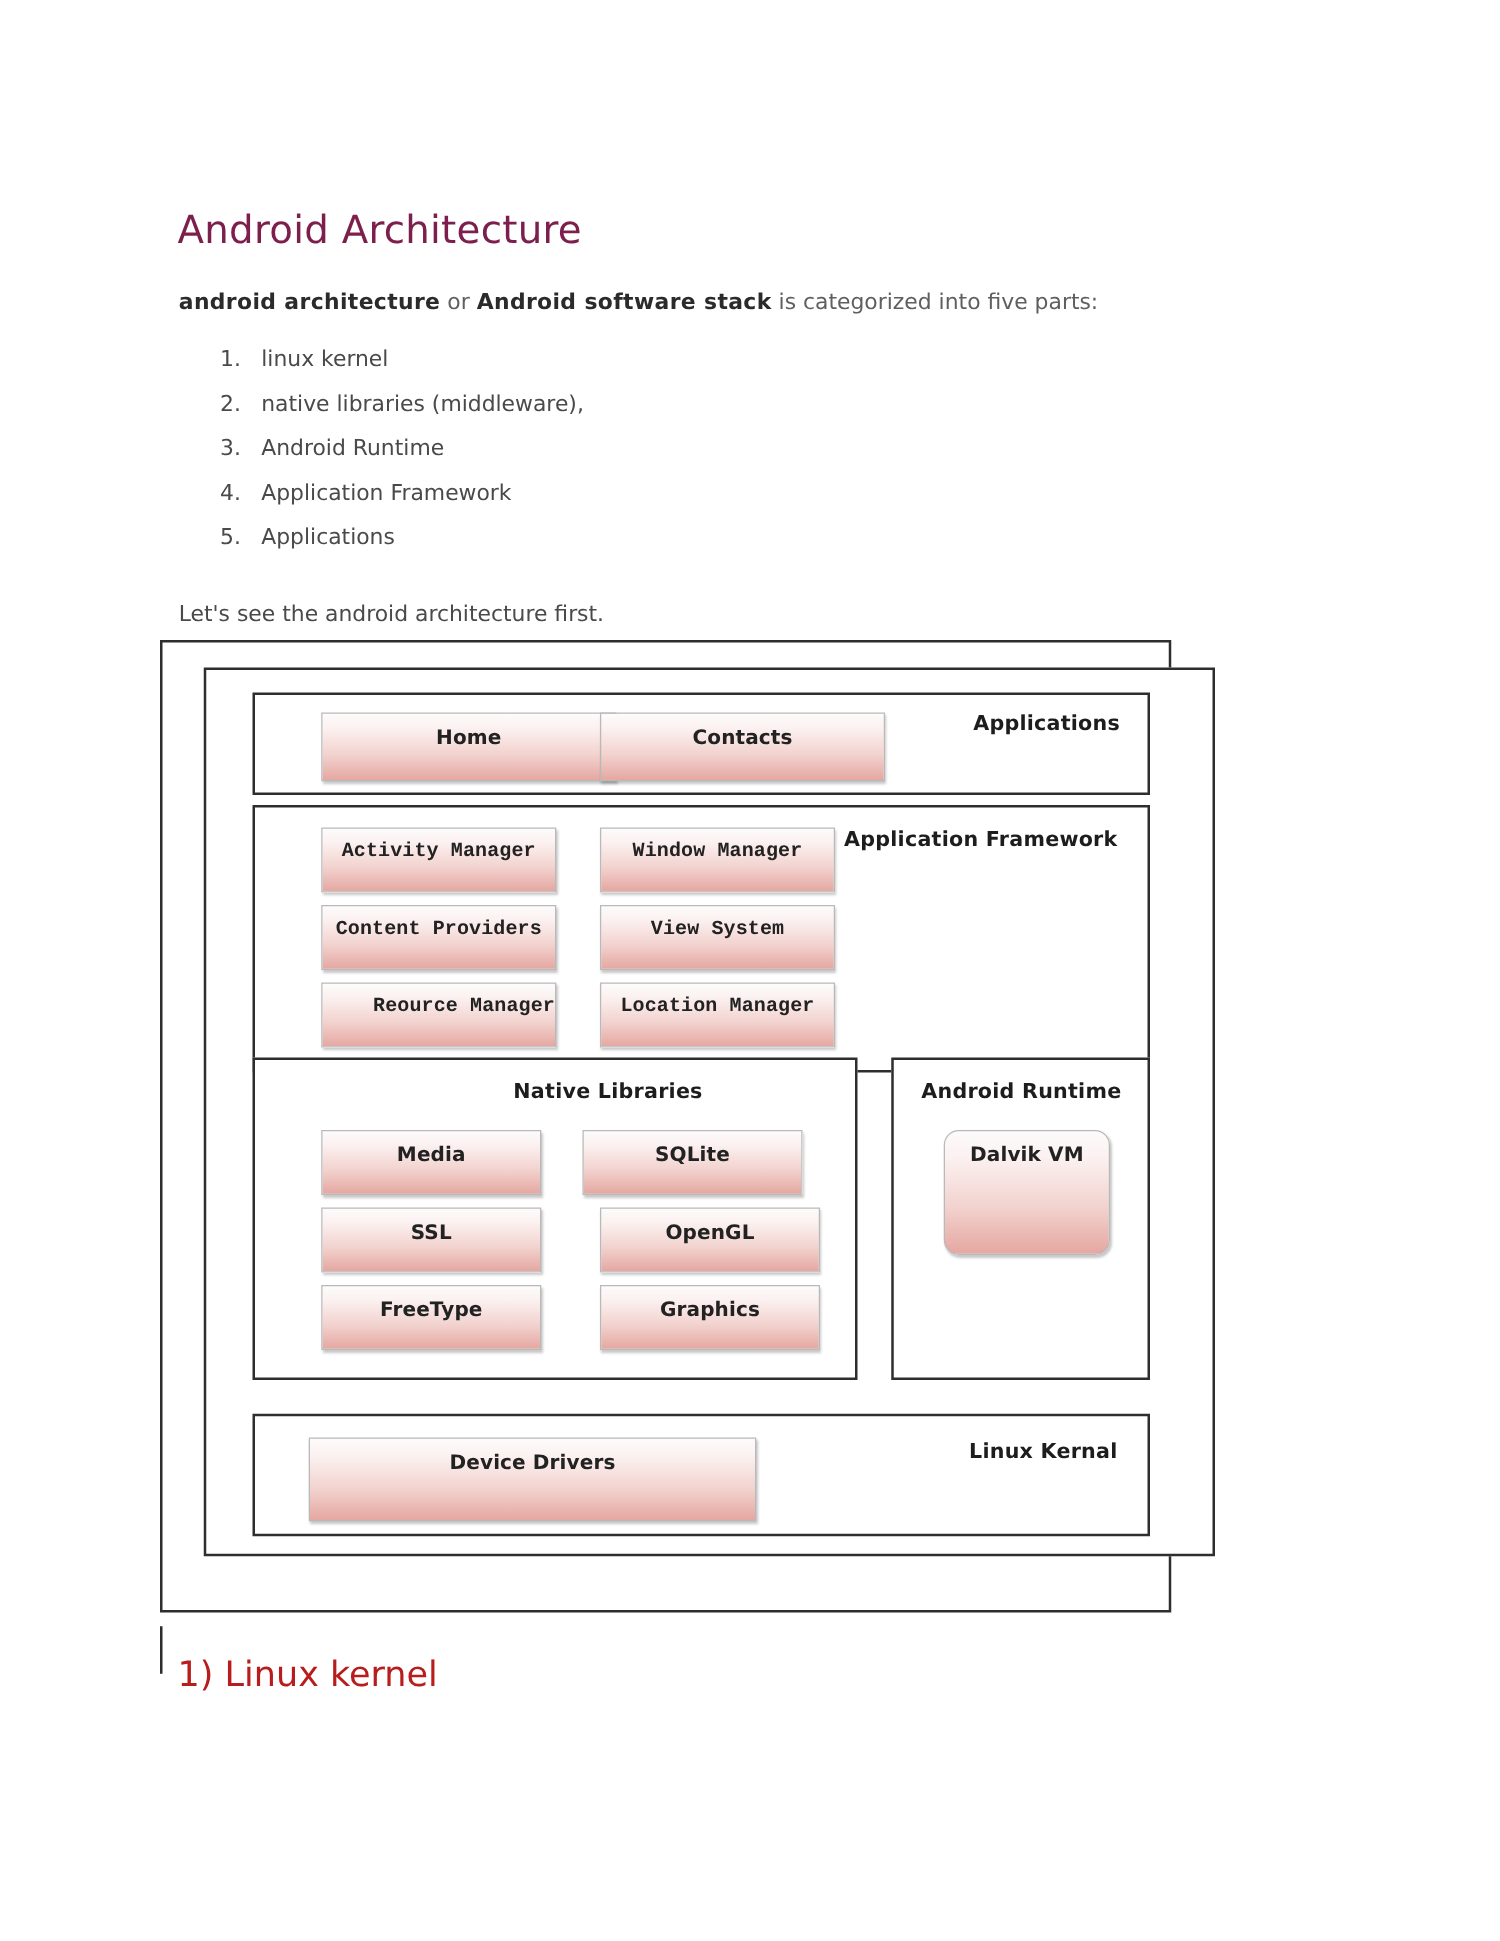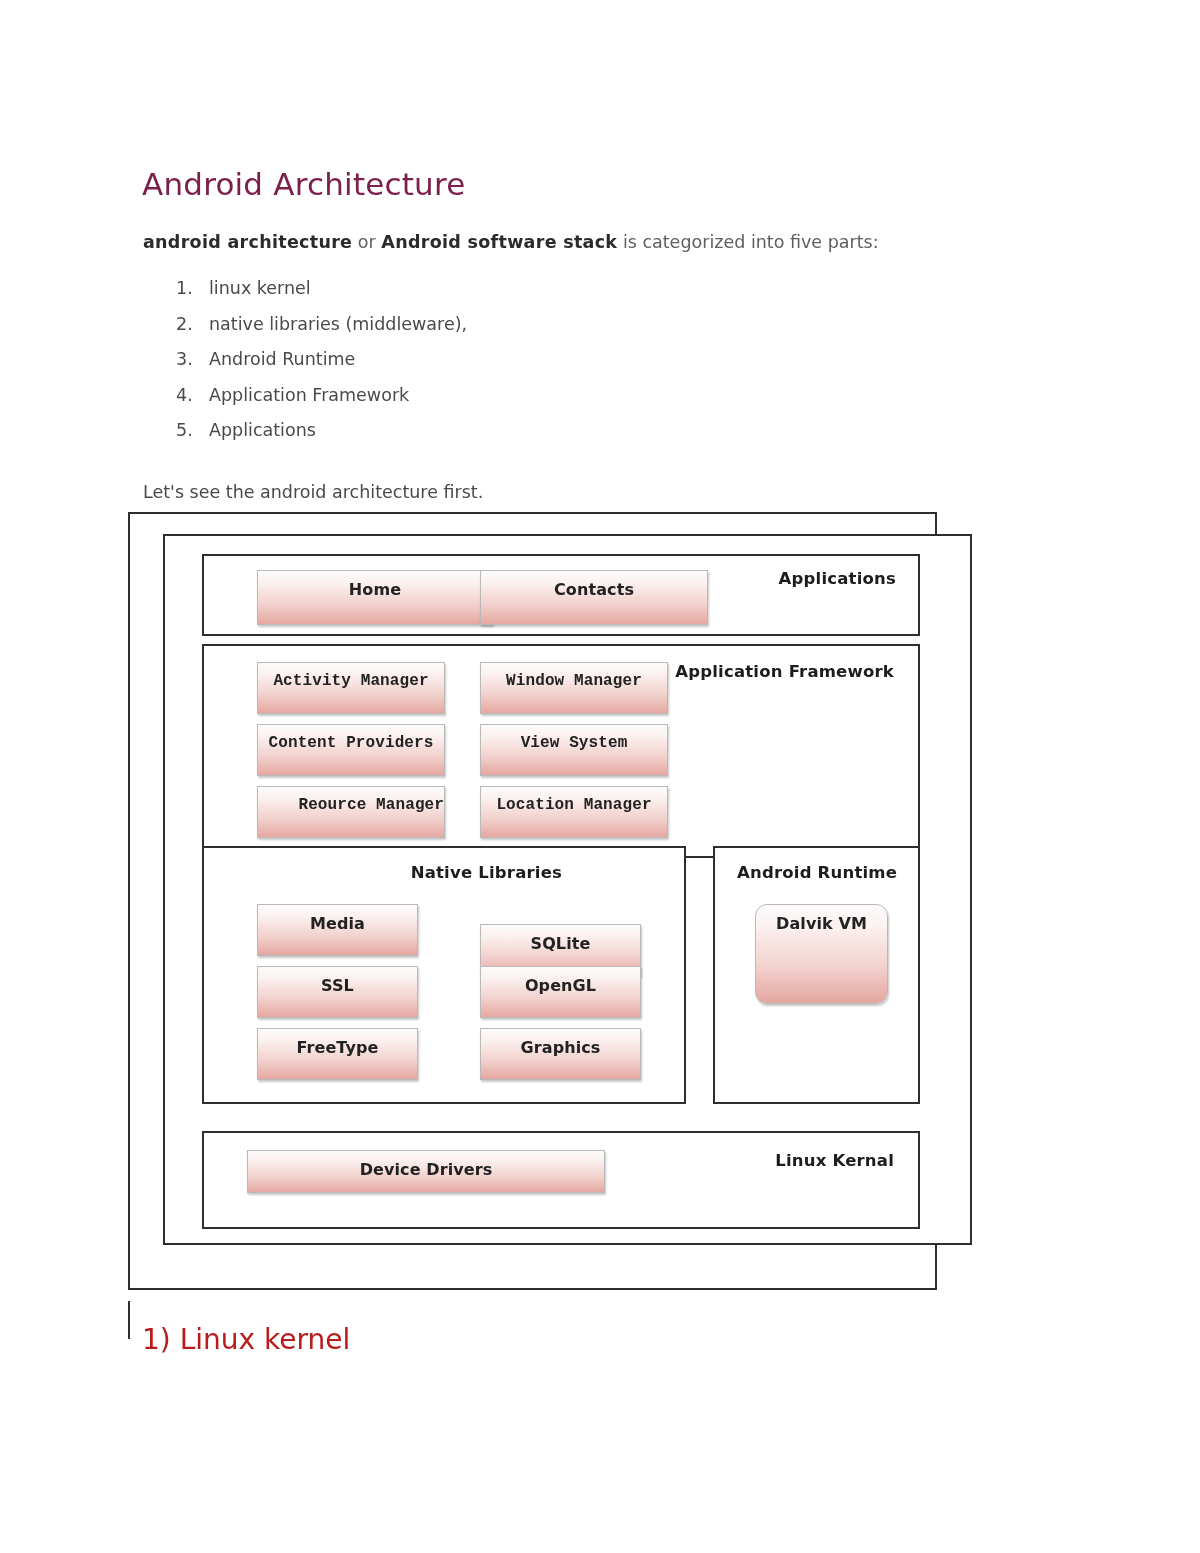--- a/index.html
+++ b/index.html
@@ -167,33 +167,33 @@
   
   .fw { width: 188px; height: 52px; font-family: Liberation Mono, monospace; }
   .fw-activity  { left: 53px;  top: 16px; }
   .fw-window    { left: 276px; top: 16px; }
   .fw-content   { left: 53px;  top: 78px; }
   .fw-view      { left: 276px; top: 78px; }
   .fw-resource  { left: 53px;  top: 140px; justify-content: flex-end; }
   .fw-location  { left: 276px; top: 140px; }
 
   
-  .nl { width: 161px; height: 52px; }
+  .nl { width: 176px; height: 52px; }
   .nl-media    { left: 53px;  top: 56px; }
-  .nl-sqlite   { left: 276px; top: 56px; margin-top: 20px; }
+  .nl-sqlite   { left: 262px; top: 56px; }
   .nl-ssl      { left: 53px;  top: 118px; }
   .nl-opengl   { left: 276px; top: 118px; }
   .nl-freetype { left: 53px;  top: 180px; }
   .nl-graphics { left: 276px; top: 180px; }
 
   
   .box-dalvik { left: 40px; top: 56px; width: 133px; height: 100px; border-radius: 12px; }
 
   
-  .box-drivers { left: 43px; top: 17px; width: 358px; height: 43px; }
+  .box-drivers { left: 43px; top: 17px; width: 358px; height: 67px; }
 </style>
 </head>
 <body>
 
 <div class="page">
 
   <h1 class="doc-title">Android Architecture</h1>
 
   <p class="intro"><b>android architecture</b><span class="plain"> or </span><b>Android software stack</b><span class="plain"> is categorized into five parts:</span></p>
 

